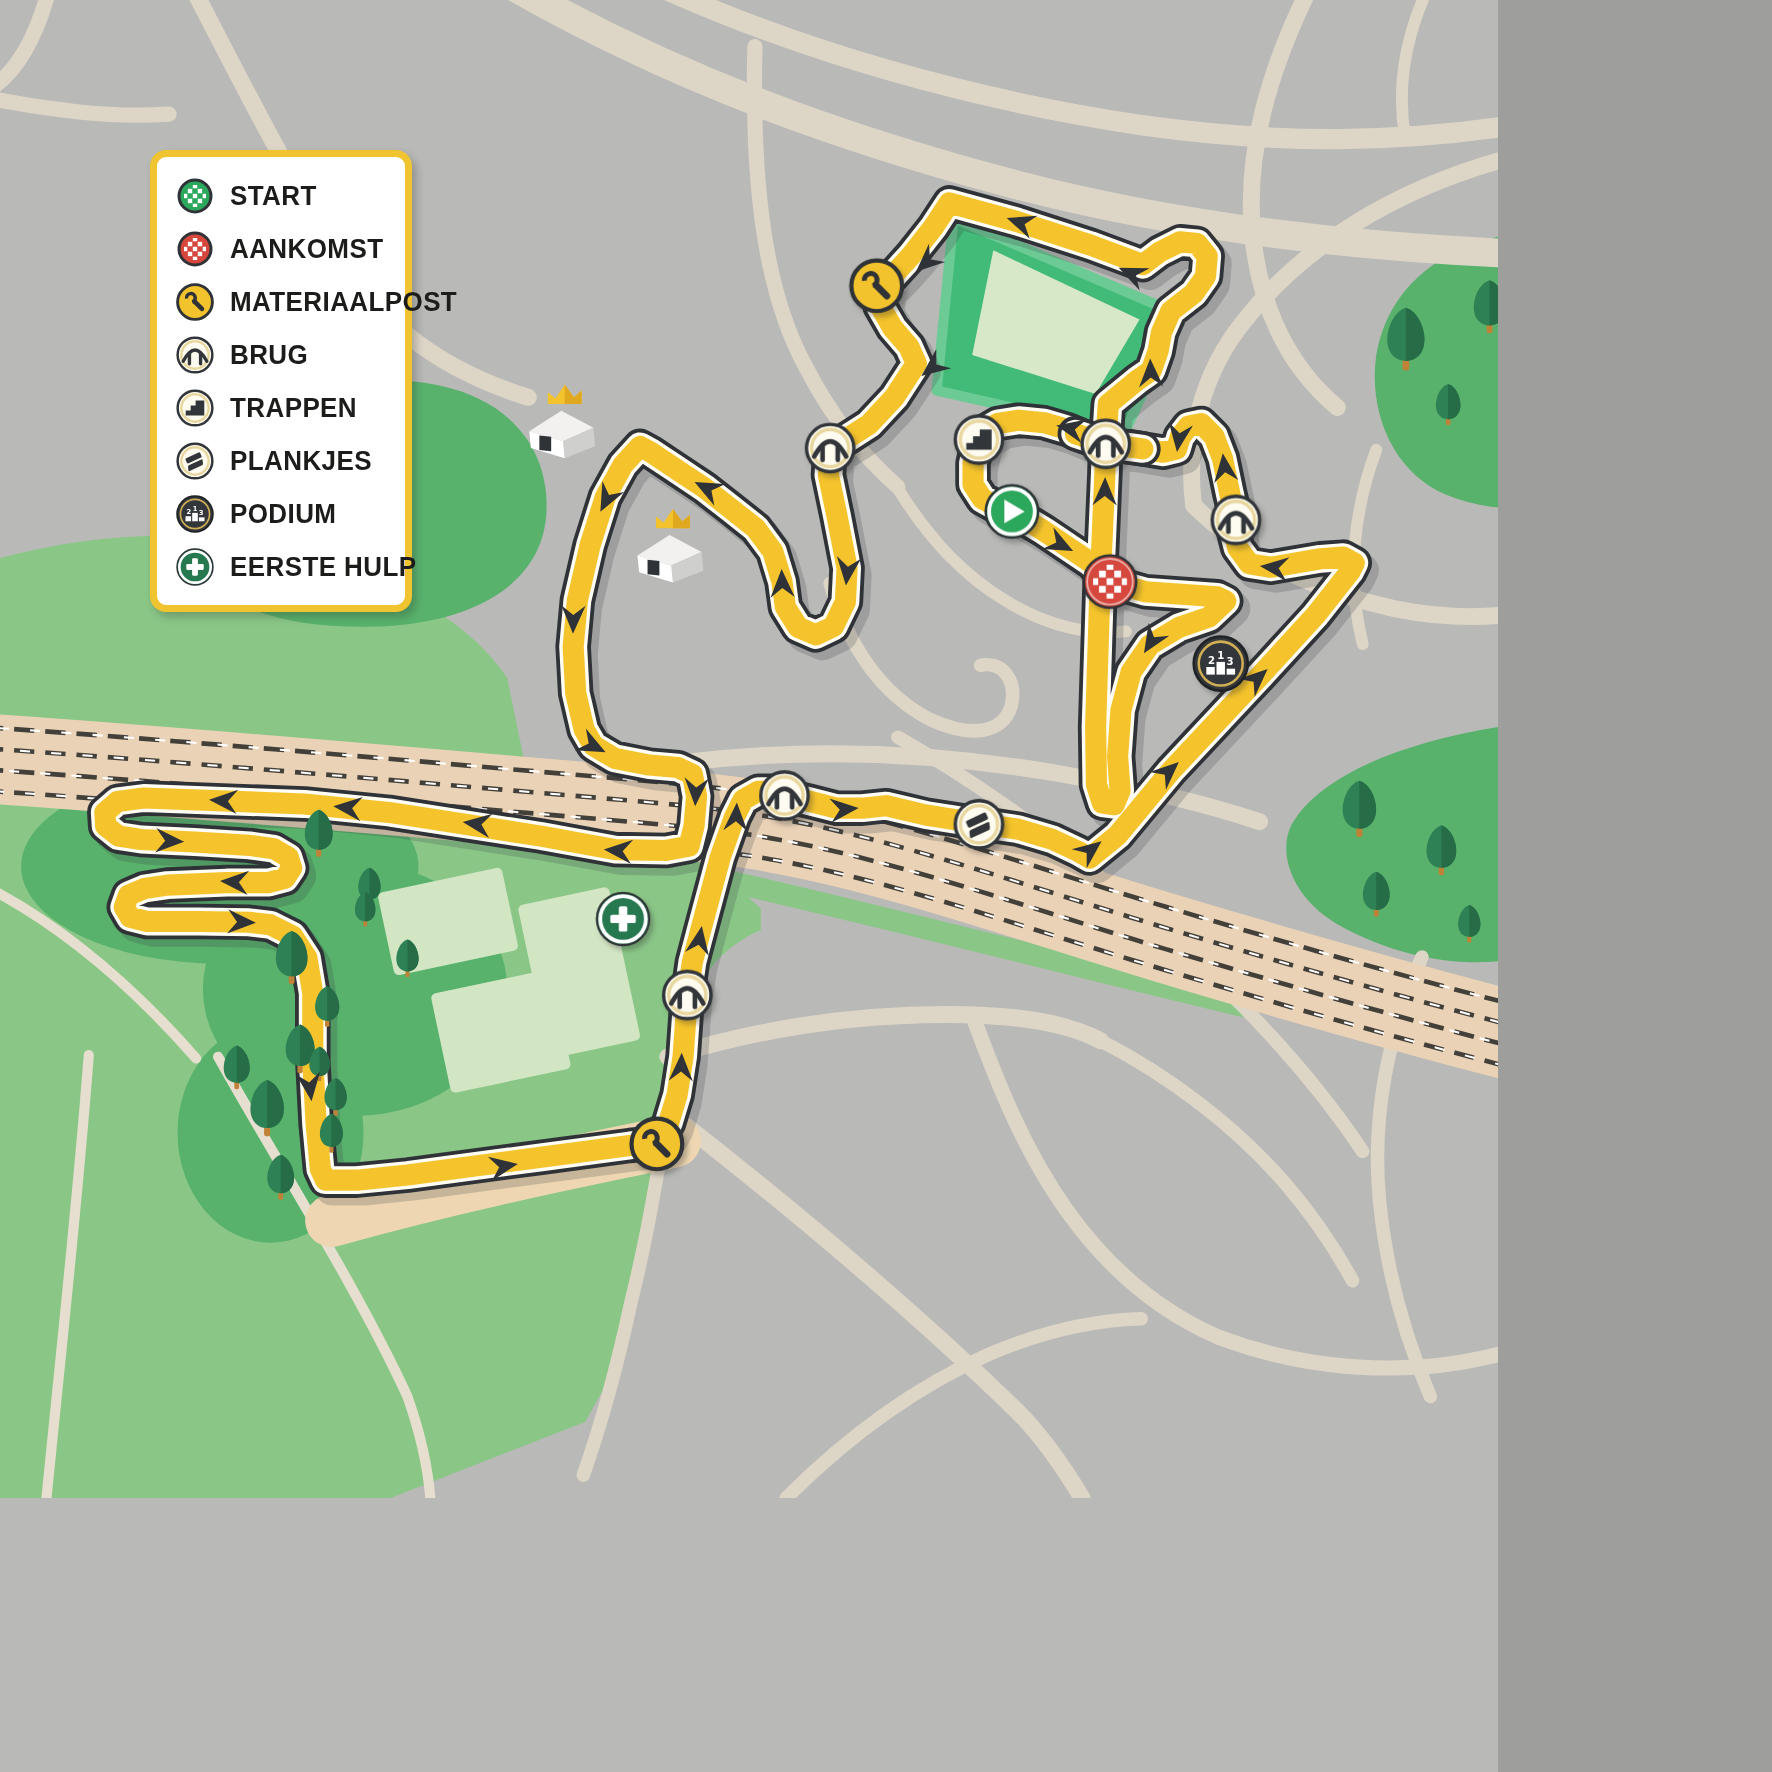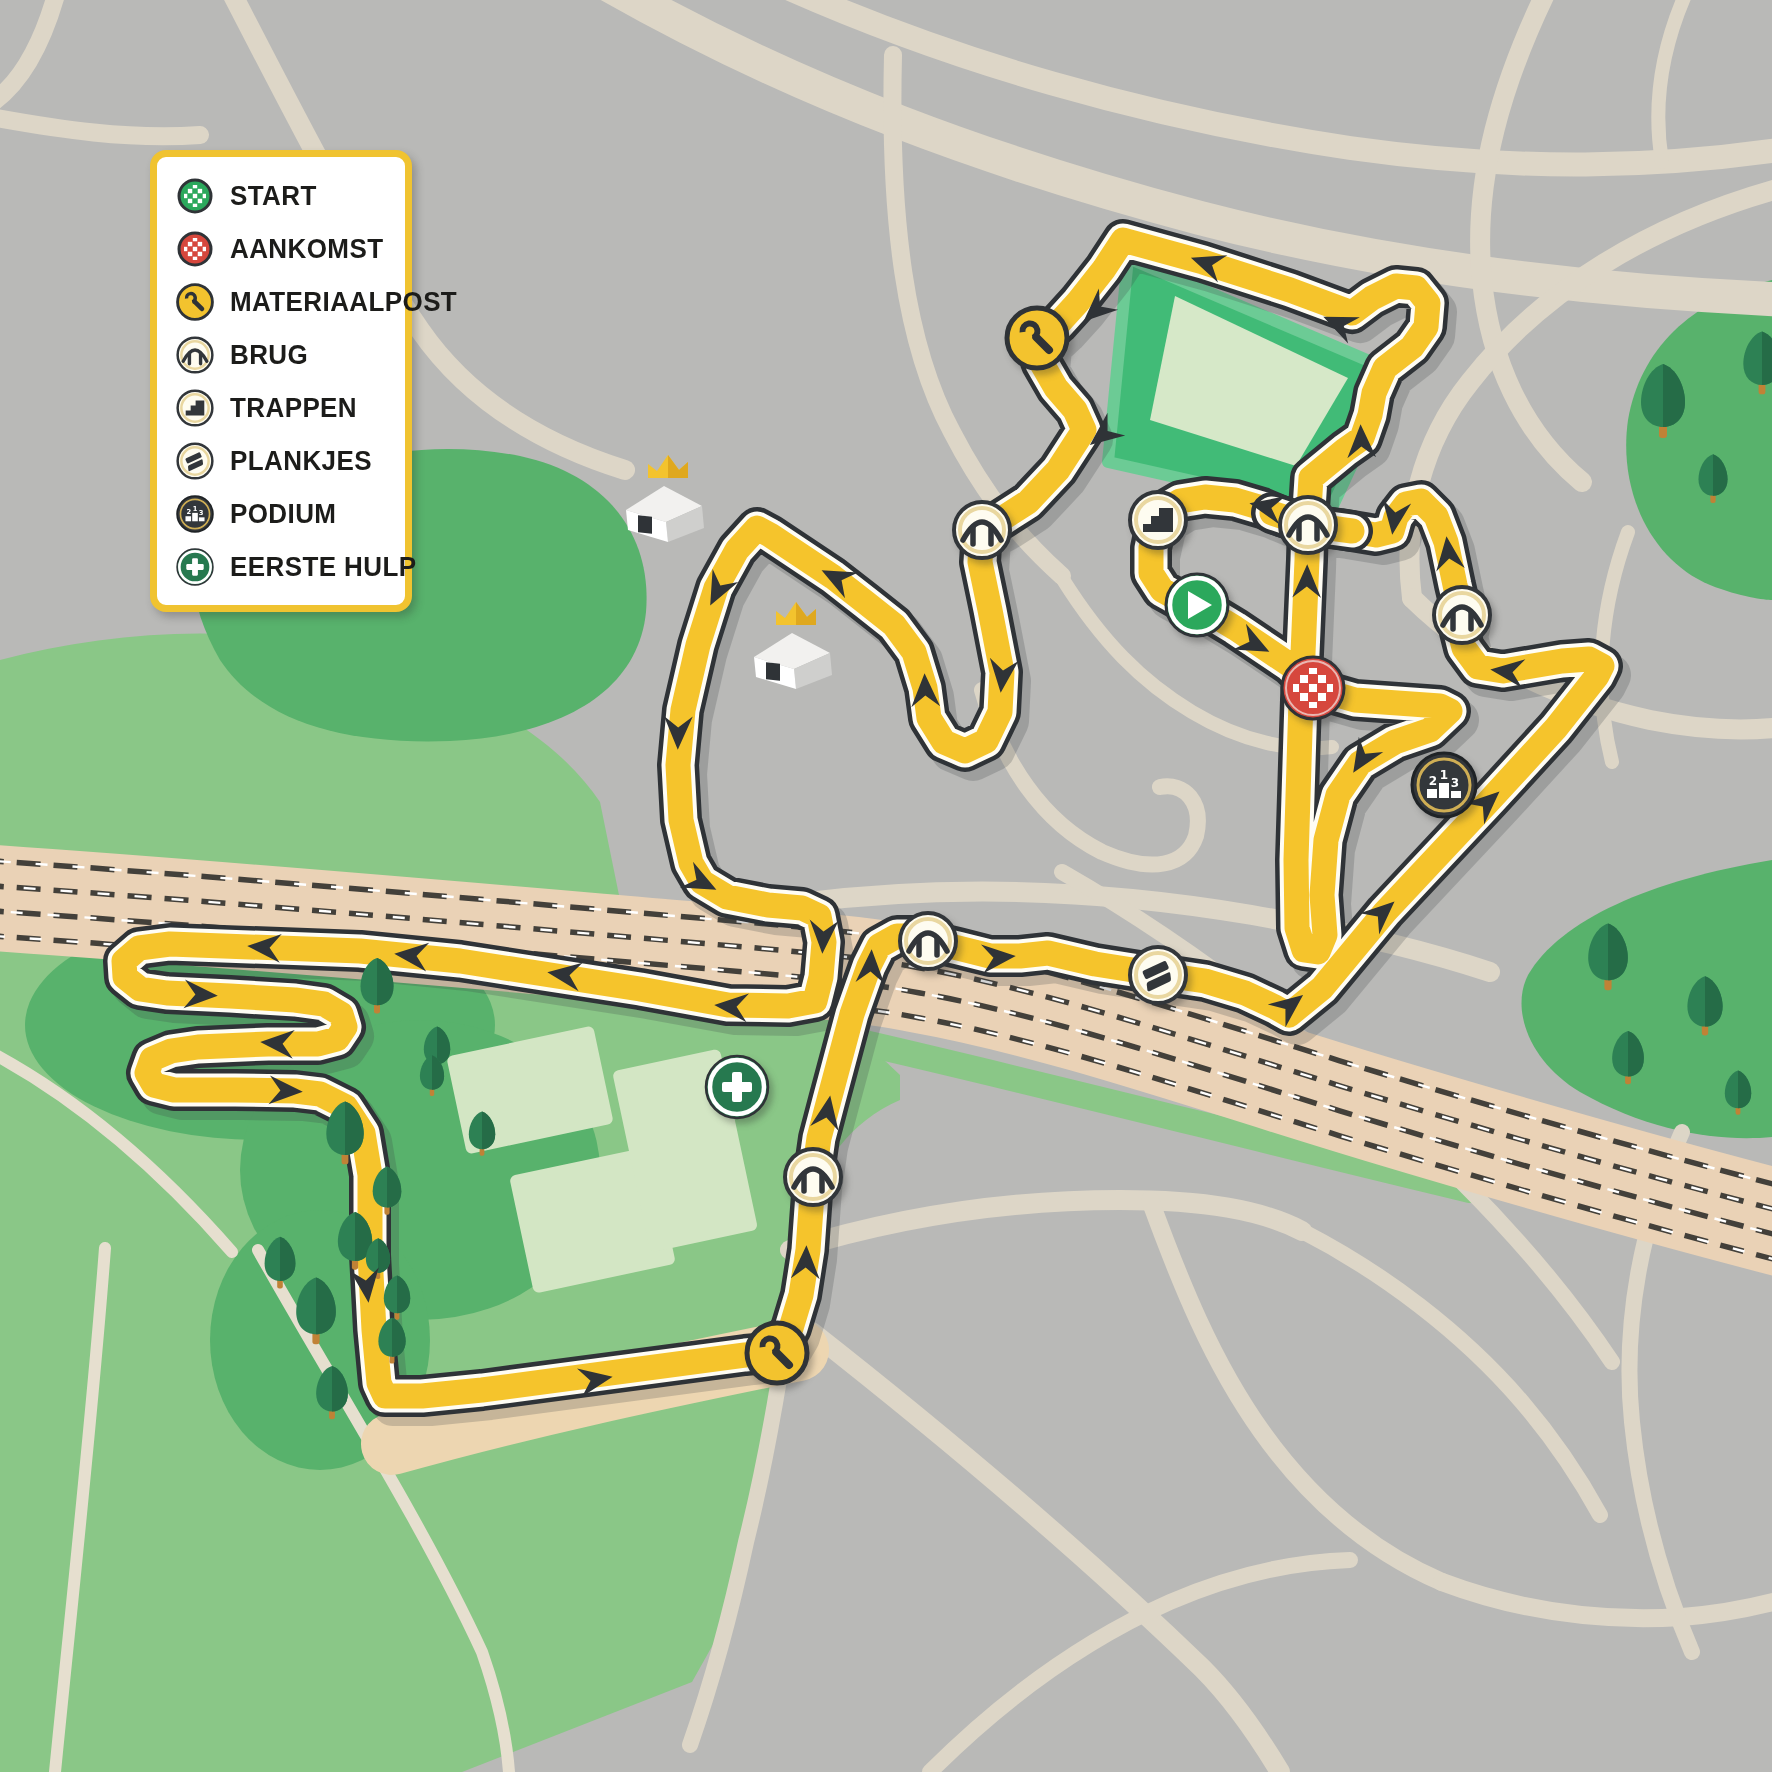--- a/index.html
+++ b/index.html
@@ -1,16 +1,16 @@
 <!DOCTYPE html>
 <html><head>
 <meta charset="utf-8">
 <style>
   html,body{margin:0;padding:0;background:#9e9e9c;}
-  #stage{position:relative;width:1772px;height:1772px;overflow:hidden;background:#b9b9b7;
+  #stage{position:relative;width:1498px;height:1772px;overflow:hidden;background:#b9b9b7;
          font-family:"Liberation Sans", sans-serif;}
   #mapsvg{position:absolute;inset:0;}
   
   .legend{position:absolute;left:150px;top:150px;width:262px;box-sizing:border-box;
           background:#ffffff;border:7px solid #f0c330;border-radius:16px;
           box-shadow:4px 5px 8px rgba(40,40,40,.28);padding:12px 10px 12px 18px;}
   .legend-row{display:flex;align-items:center;gap:15px;height:53px;}
   .legend-row svg{flex:0 0 40px;height:40px;}
   .legend-label{font-size:26px;font-weight:bold;color:#1c1c1a;letter-spacing:.4px;
                 transform:scaleY(1.08);white-space:nowrap;}

